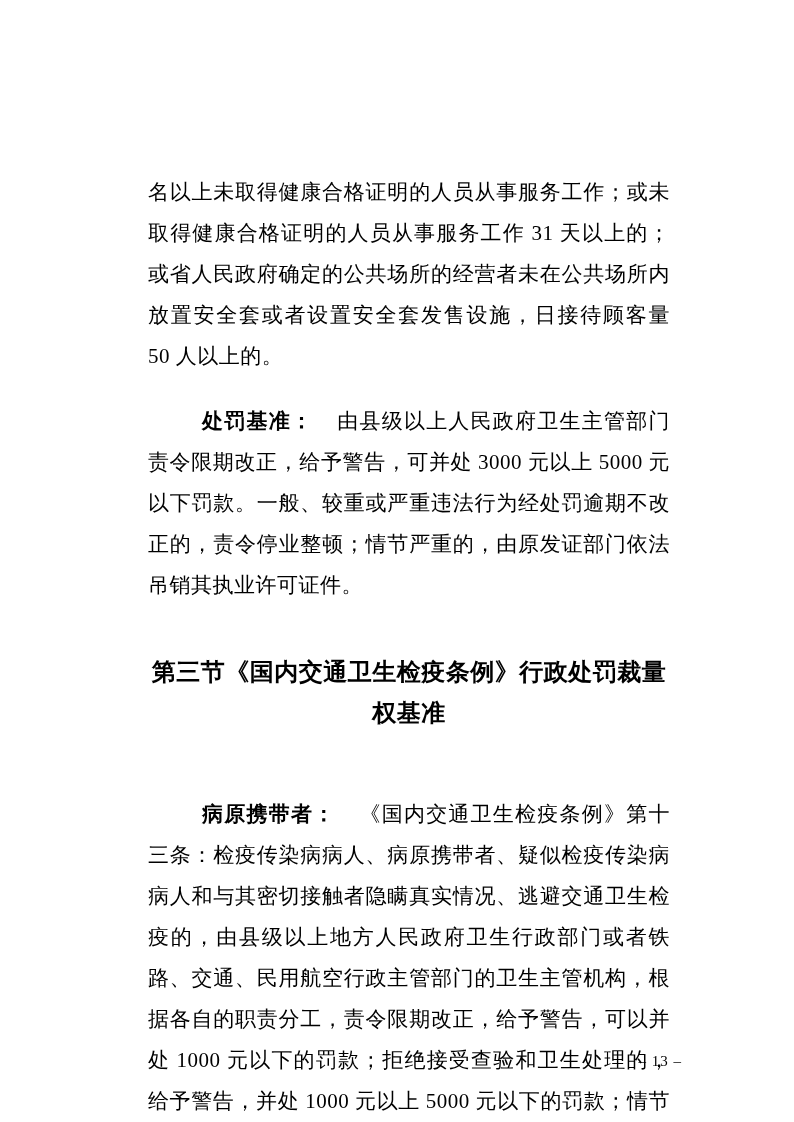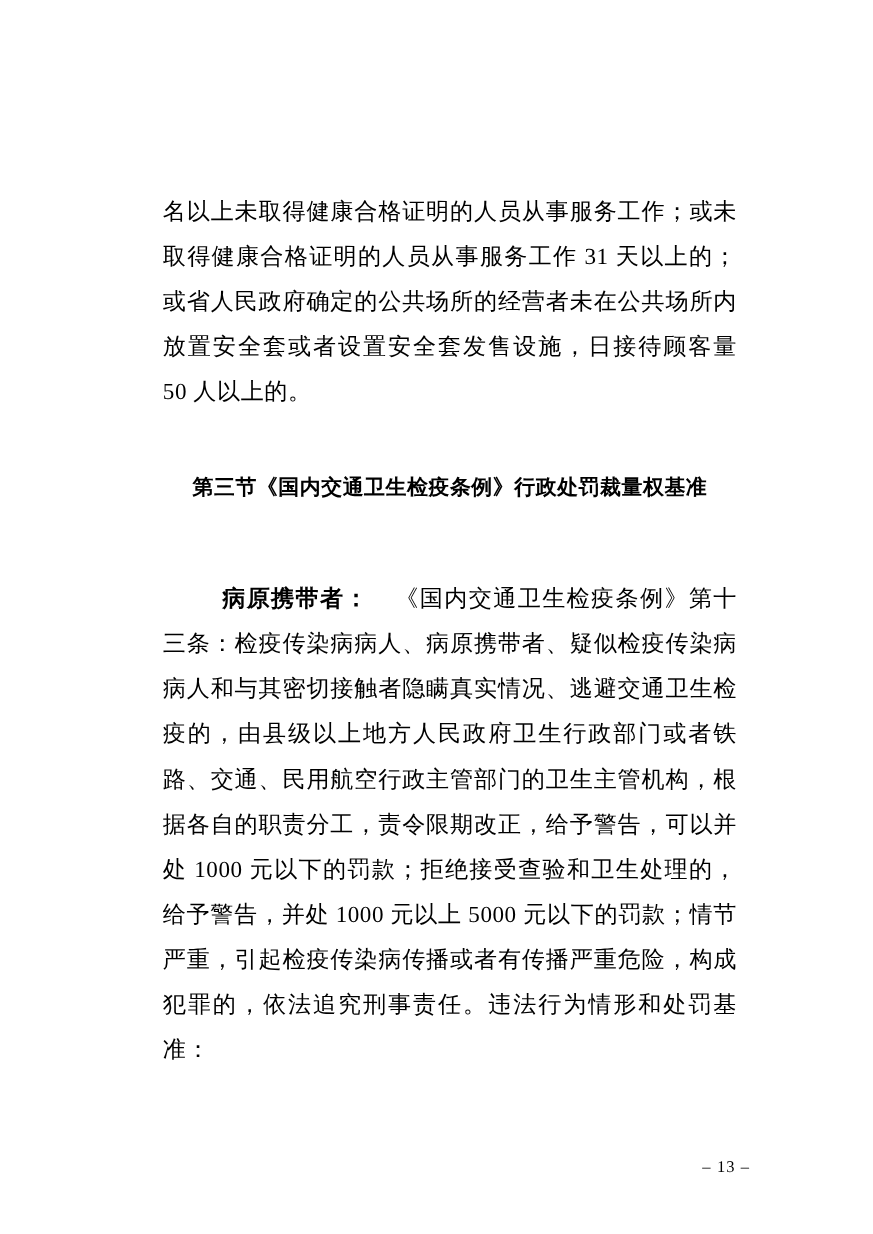--- a/index.html
+++ b/index.html
@@ -26,21 +26,21 @@
     line-height: 41px;
     text-align: justify;
     text-justify: inter-ideograph;
     letter-spacing: 0.5px;
   }
   .para { margin: 0; }
   .indent { text-indent: 2em; }
   .bold-label { font-weight: bold; }
   .section-heading {
     font-weight: bold;
-    font-size: 19px;
+    font-size: 24px;
     text-align: center;
     text-indent: 0;
     margin-top: 22px;
     margin-bottom: 36px;
     line-height: 41px;
   }
   .subsection-heading {
     font-weight: bold;
   }
   .page-number {
@@ -53,20 +53,21 @@
   }
 </style>
 </head>
 <body>
 
 <div class="page">
   <div class="content">
 
     <p class="para">名以上未取得健康合格证明的人员从事服务工作；或未取得健康合格证明的人员从事服务工作 31 天以上的；或省人民政府确定的公共场所的经营者未在公共场所内放置安全套或者设置安全套发售设施，日接待顾客量 50 人以上的。</p>
 
+    <p class="para indent"><span class="bold-label">处罚基准：</span><span>由县级以上人民政府卫生主管部门责令限期改正，给予警告，可并处 3000 元以上 5000 元以下罚款。一般、较重或严重违法行为经处罚逾期不改正的，责令停业整顿；情节严重的，由原发证部门依法吊销其执业许可证件。</span></p>
 
     <h2 class="section-heading">第三节《国内交通卫生检疫条例》行政处罚裁量权基准</h2>
 
 
     <p class="para indent"><span class="bold-label">病原携带者：</span><span>《国内交通卫生检疫条例》第十三条：检疫传染病病人、病原携带者、疑似检疫传染病病人和与其密切接触者隐瞒真实情况、逃避交通卫生检疫的，由县级以上地方人民政府卫生行政部门或者铁路、交通、民用航空行政主管部门的卫生主管机构，根据各自的职责分工，责令限期改正，给予警告，可以并处 1000 元以下的罚款；拒绝接受查验和卫生处理的，给予警告，并处 1000 元以上 5000 元以下的罚款；情节严重，引起检疫传染病传播或者有传播严重危险，构成犯罪的，依法追究刑事责任。违法行为情形和处罚基准：</span></p>
 
   </div>
 
   <div class="page-number">– 13 –</div>
 </div>

